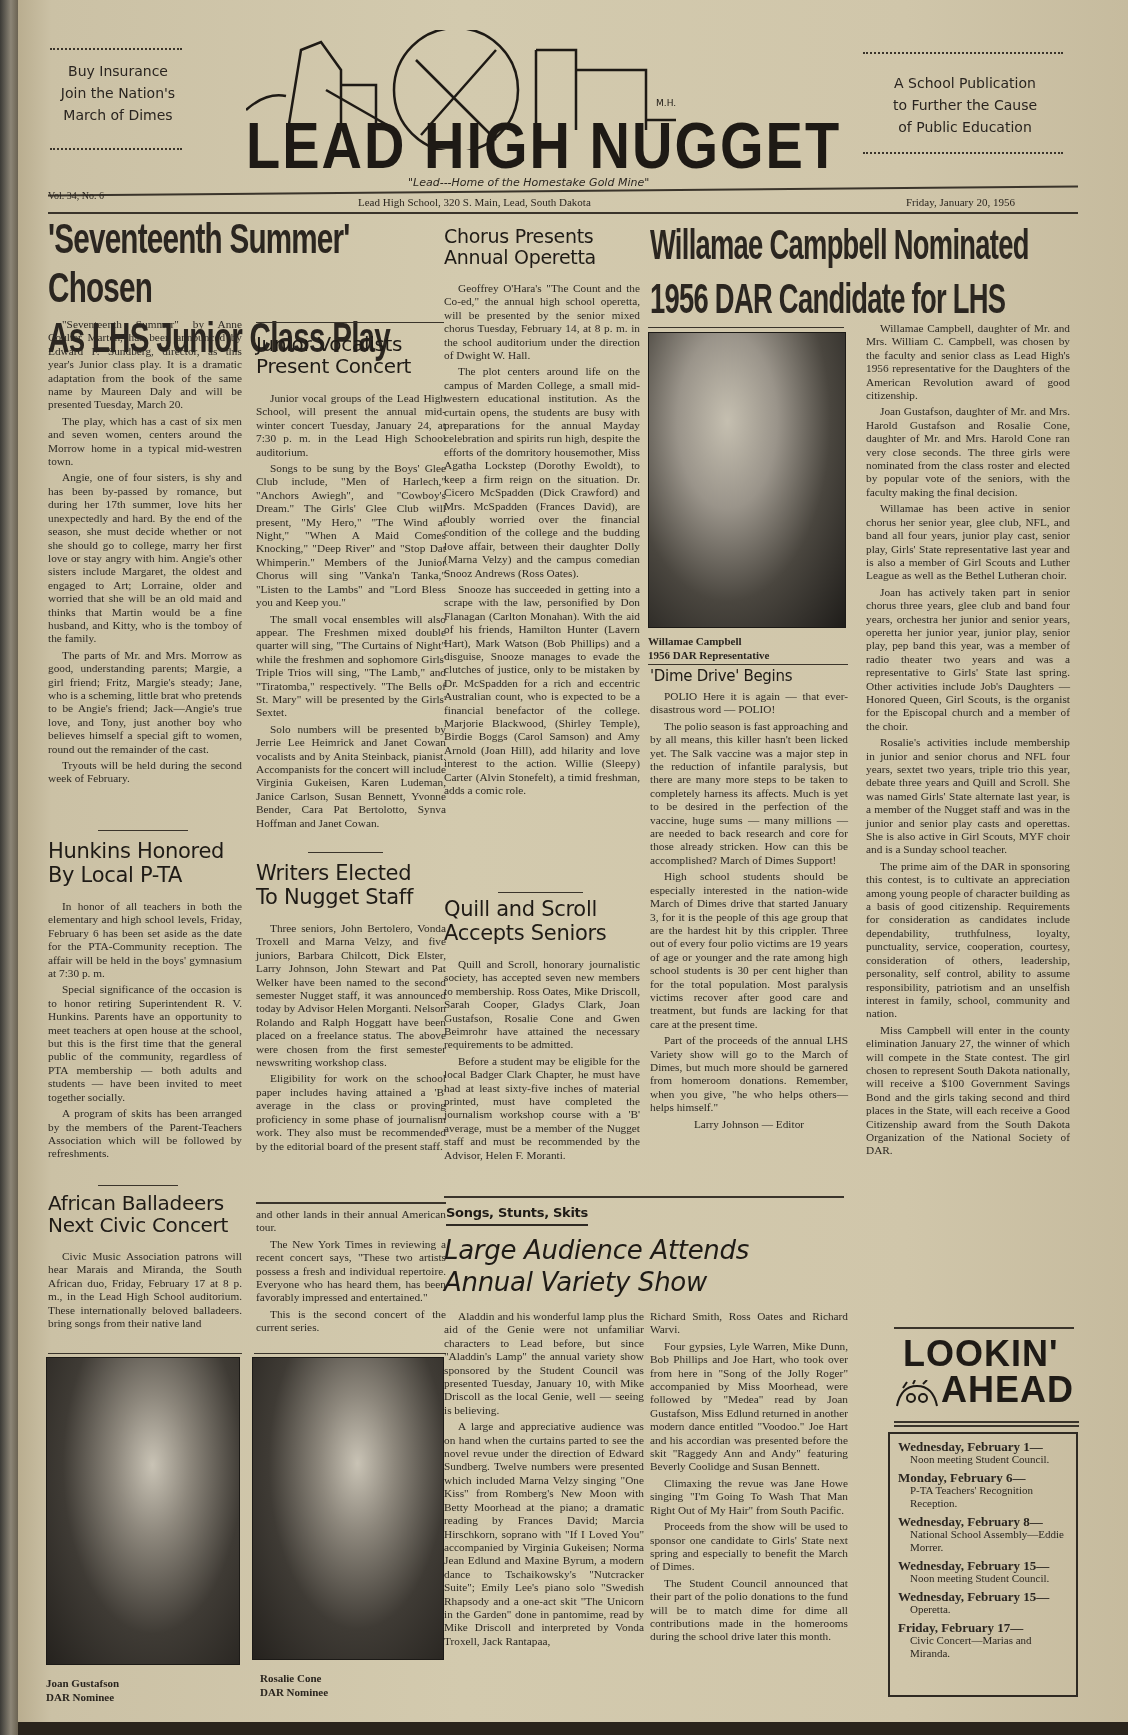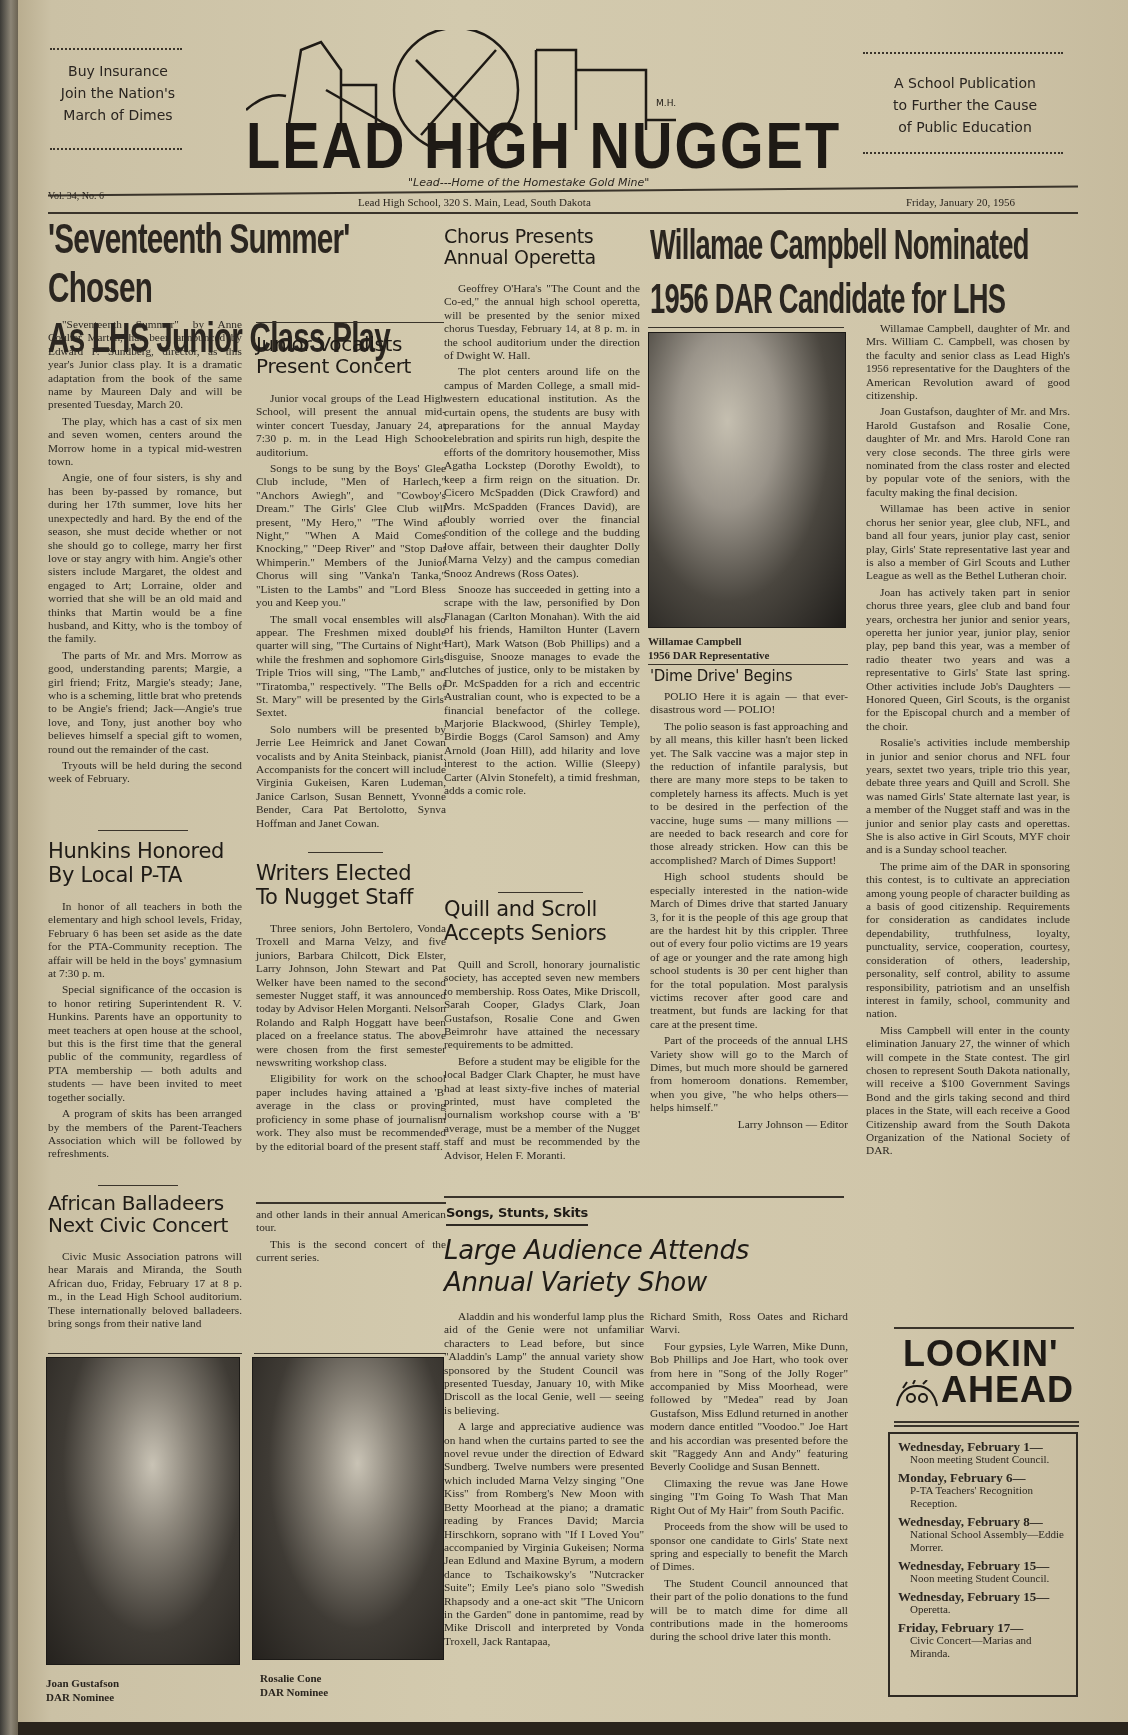--- a/index.html
+++ b/index.html
@@ -119,20 +119,21 @@
   <div class="abs hd" style="left:30px;top:1192px;font-size:20px;width:200px">
     <div>African Balladeers</div>
     <div>Next Civic Concert</div>
   </div>
   <div class="abs txt" style="left:30px;top:1250px;width:194px">
     <p>Civic Music Association patrons will hear Marais and Miranda, the South African duo, Friday, February 17 at 8 p. m., in the Lead High School auditorium. These internationally beloved balladeers. bring songs from their native land</p>
   </div>
   <div class="rule" style="left:238px;top:1202px;width:190px;height:1.5px"></div>
   <div class="abs txt" style="left:238px;top:1208px;width:190px">
     <p style="text-indent:0">and other lands in their annual American tour.</p>
+    <p>The New York Times in reviewing a recent concert says, "These two artists possess a fresh and individual repertoire. Everyone who has heard them, has been favorably impressed and entertained."</p>
     <p>This is the second concert of the current series.</p>
   </div>
 
   <div class="rule" style="left:30px;top:1353px;width:194px;height:1px"></div>
   <div class="rule" style="left:236px;top:1353px;width:192px;height:1px"></div>
   <div class="photo" style="left:28px;top:1357px;width:194px;height:308px"></div>
   <div class="photo" style="left:234px;top:1357px;width:192px;height:303px"></div>
   <div class="caption" style="left:28px;top:1676px;width:194px">
     <div>Joan Gustafson</div>
     <div>DAR Nominee</div>
@@ -182,21 +183,21 @@
     <p>Miss Campbell will enter in the county elimination January 27, the winner of which will compete in the State contest. The girl chosen to represent South Dakota nationally, will receive a $100 Government Savings Bond and the girls taking second and third places in the State, will each receive a Good Citizenship award from the South Dakota Organization of the National Society of DAR.</p>
   </div>
 
   <div class="rule" style="left:630px;top:664px;width:200px;height:1px"></div>
   <div class="abs hd" style="left:632px;top:668px;font-size:15px;width:200px">'Dime Drive' Begins</div>
   <div class="abs txt" style="left:632px;top:690px;width:198px">
     <p>POLIO   Here it is again — that ever-disastrous word — POLIO!</p>
     <p>The polio season is fast approaching and by all means, this killer hasn't been licked yet. The Salk vaccine was a major step in the reduction of infantile paralysis, but there are many more steps to be taken to completely harness its affects. Much is yet to be desired in the perfection of the vaccine, huge sums — many millions — are needed to back research and core for those already stricken. How can this be accomplished? March of Dimes Support!</p>
     <p>High school students should be especially interested in the nation-wide March of Dimes drive that started January 3, for it is the people of this age group that are the hardest hit by this crippler. Three out of every four polio victims are 19 years of age or younger and the rate among high school students is 30 per cent higher than for the total population. Most paralysis victims recover after good care and treatment, but funds are lacking for that care at the present time.</p>
     <p>Part of the proceeds of the annual LHS Variety show will go to the March of Dimes, but much more should be garnered from homeroom donations. Remember, when you give, "he who helps others—helps himself."</p>
-    <p style="text-align:right;text-indent:0">Larry Johnson — Editor</p>
+    <p style="text-align:center;text-indent:0">Larry Johnson — Editor</p>
   </div>
 
   <div class="rule" style="left:426px;top:1196px;width:400px;height:1.5px"></div>
   <div class="abs hd" style="left:428px;top:1206px;font-size:13px;font-weight:bold;border-bottom:2px solid #2f2a23;padding-bottom:3px">Songs, Stunts, Skits</div>
   <div class="abs hd" style="left:426px;top:1234px;width:420px;font-size:26px;font-style:italic;text-align:left;line-height:32px">
     <div>Large Audience Attends</div>
     <div>Annual Variety Show</div>
   </div>
   <div class="abs txt" style="left:426px;top:1310px;width:200px">
     <p>Aladdin and his wonderful lamp plus the aid of the Genie were not unfamiliar characters to Lead before, but since "Aladdin's Lamp" the annual variety show sponsored by the Student Council was presented Tuesday, January 10, with Mike Driscoll as the local Genie, well — seeing is believing.</p>

